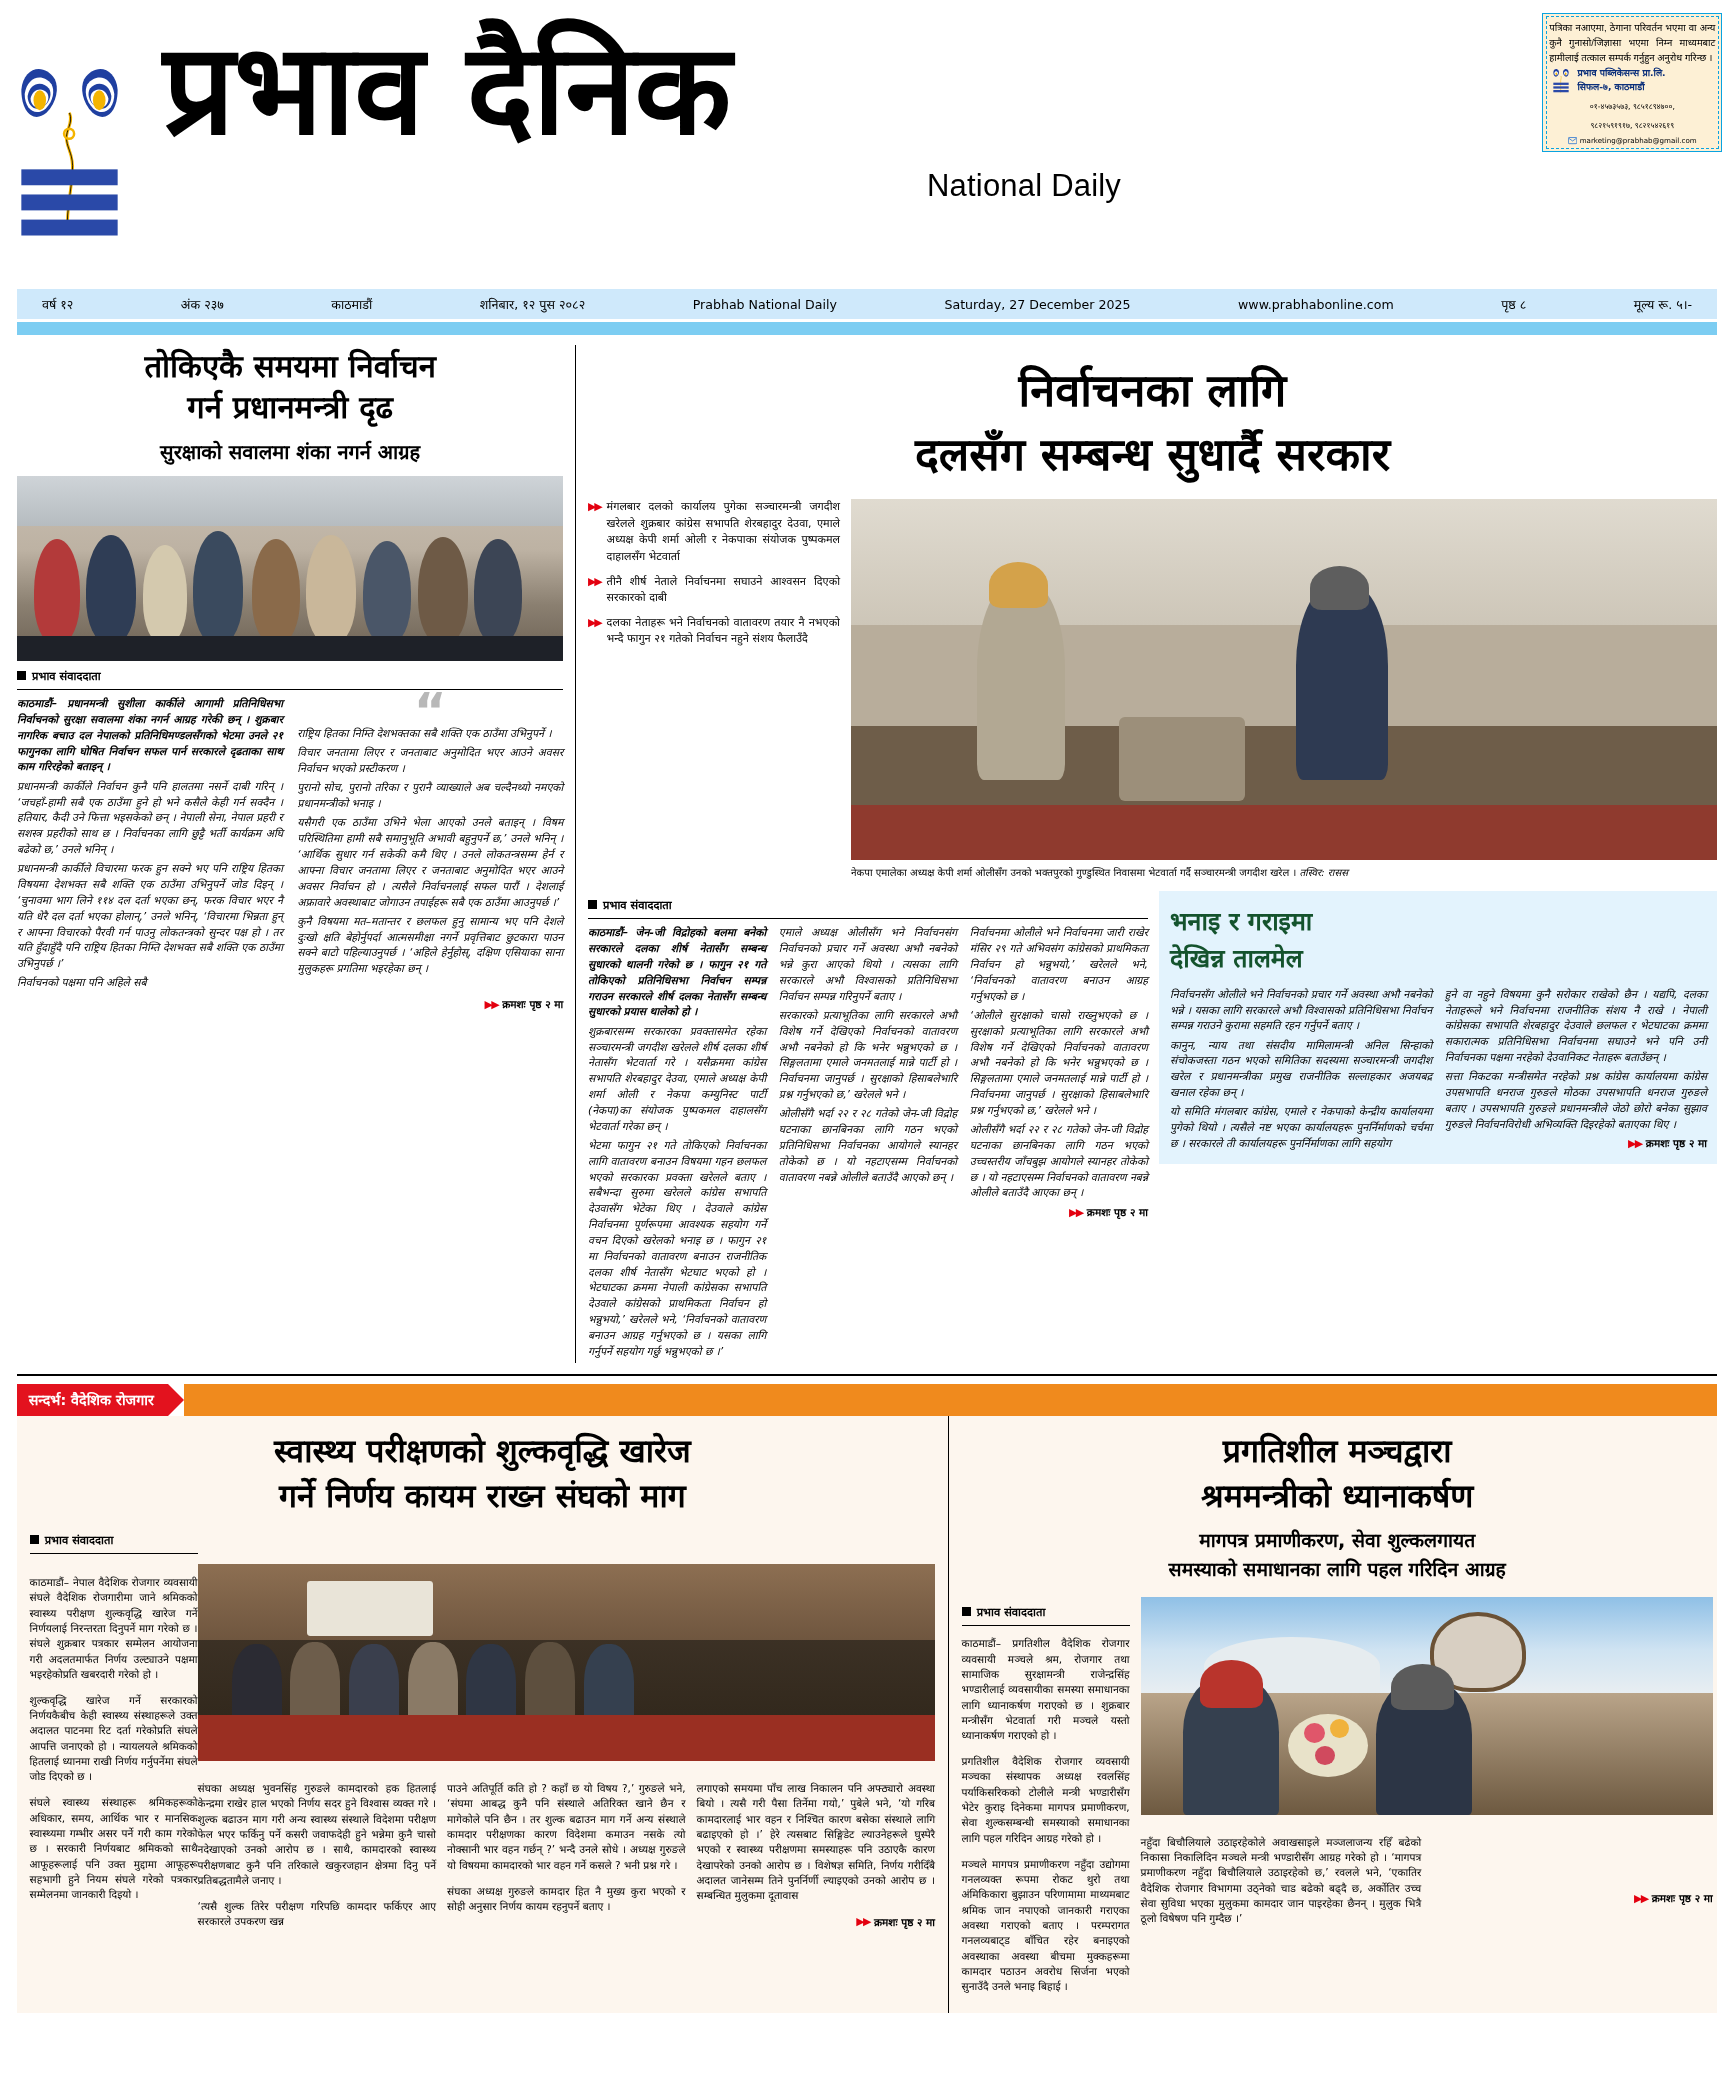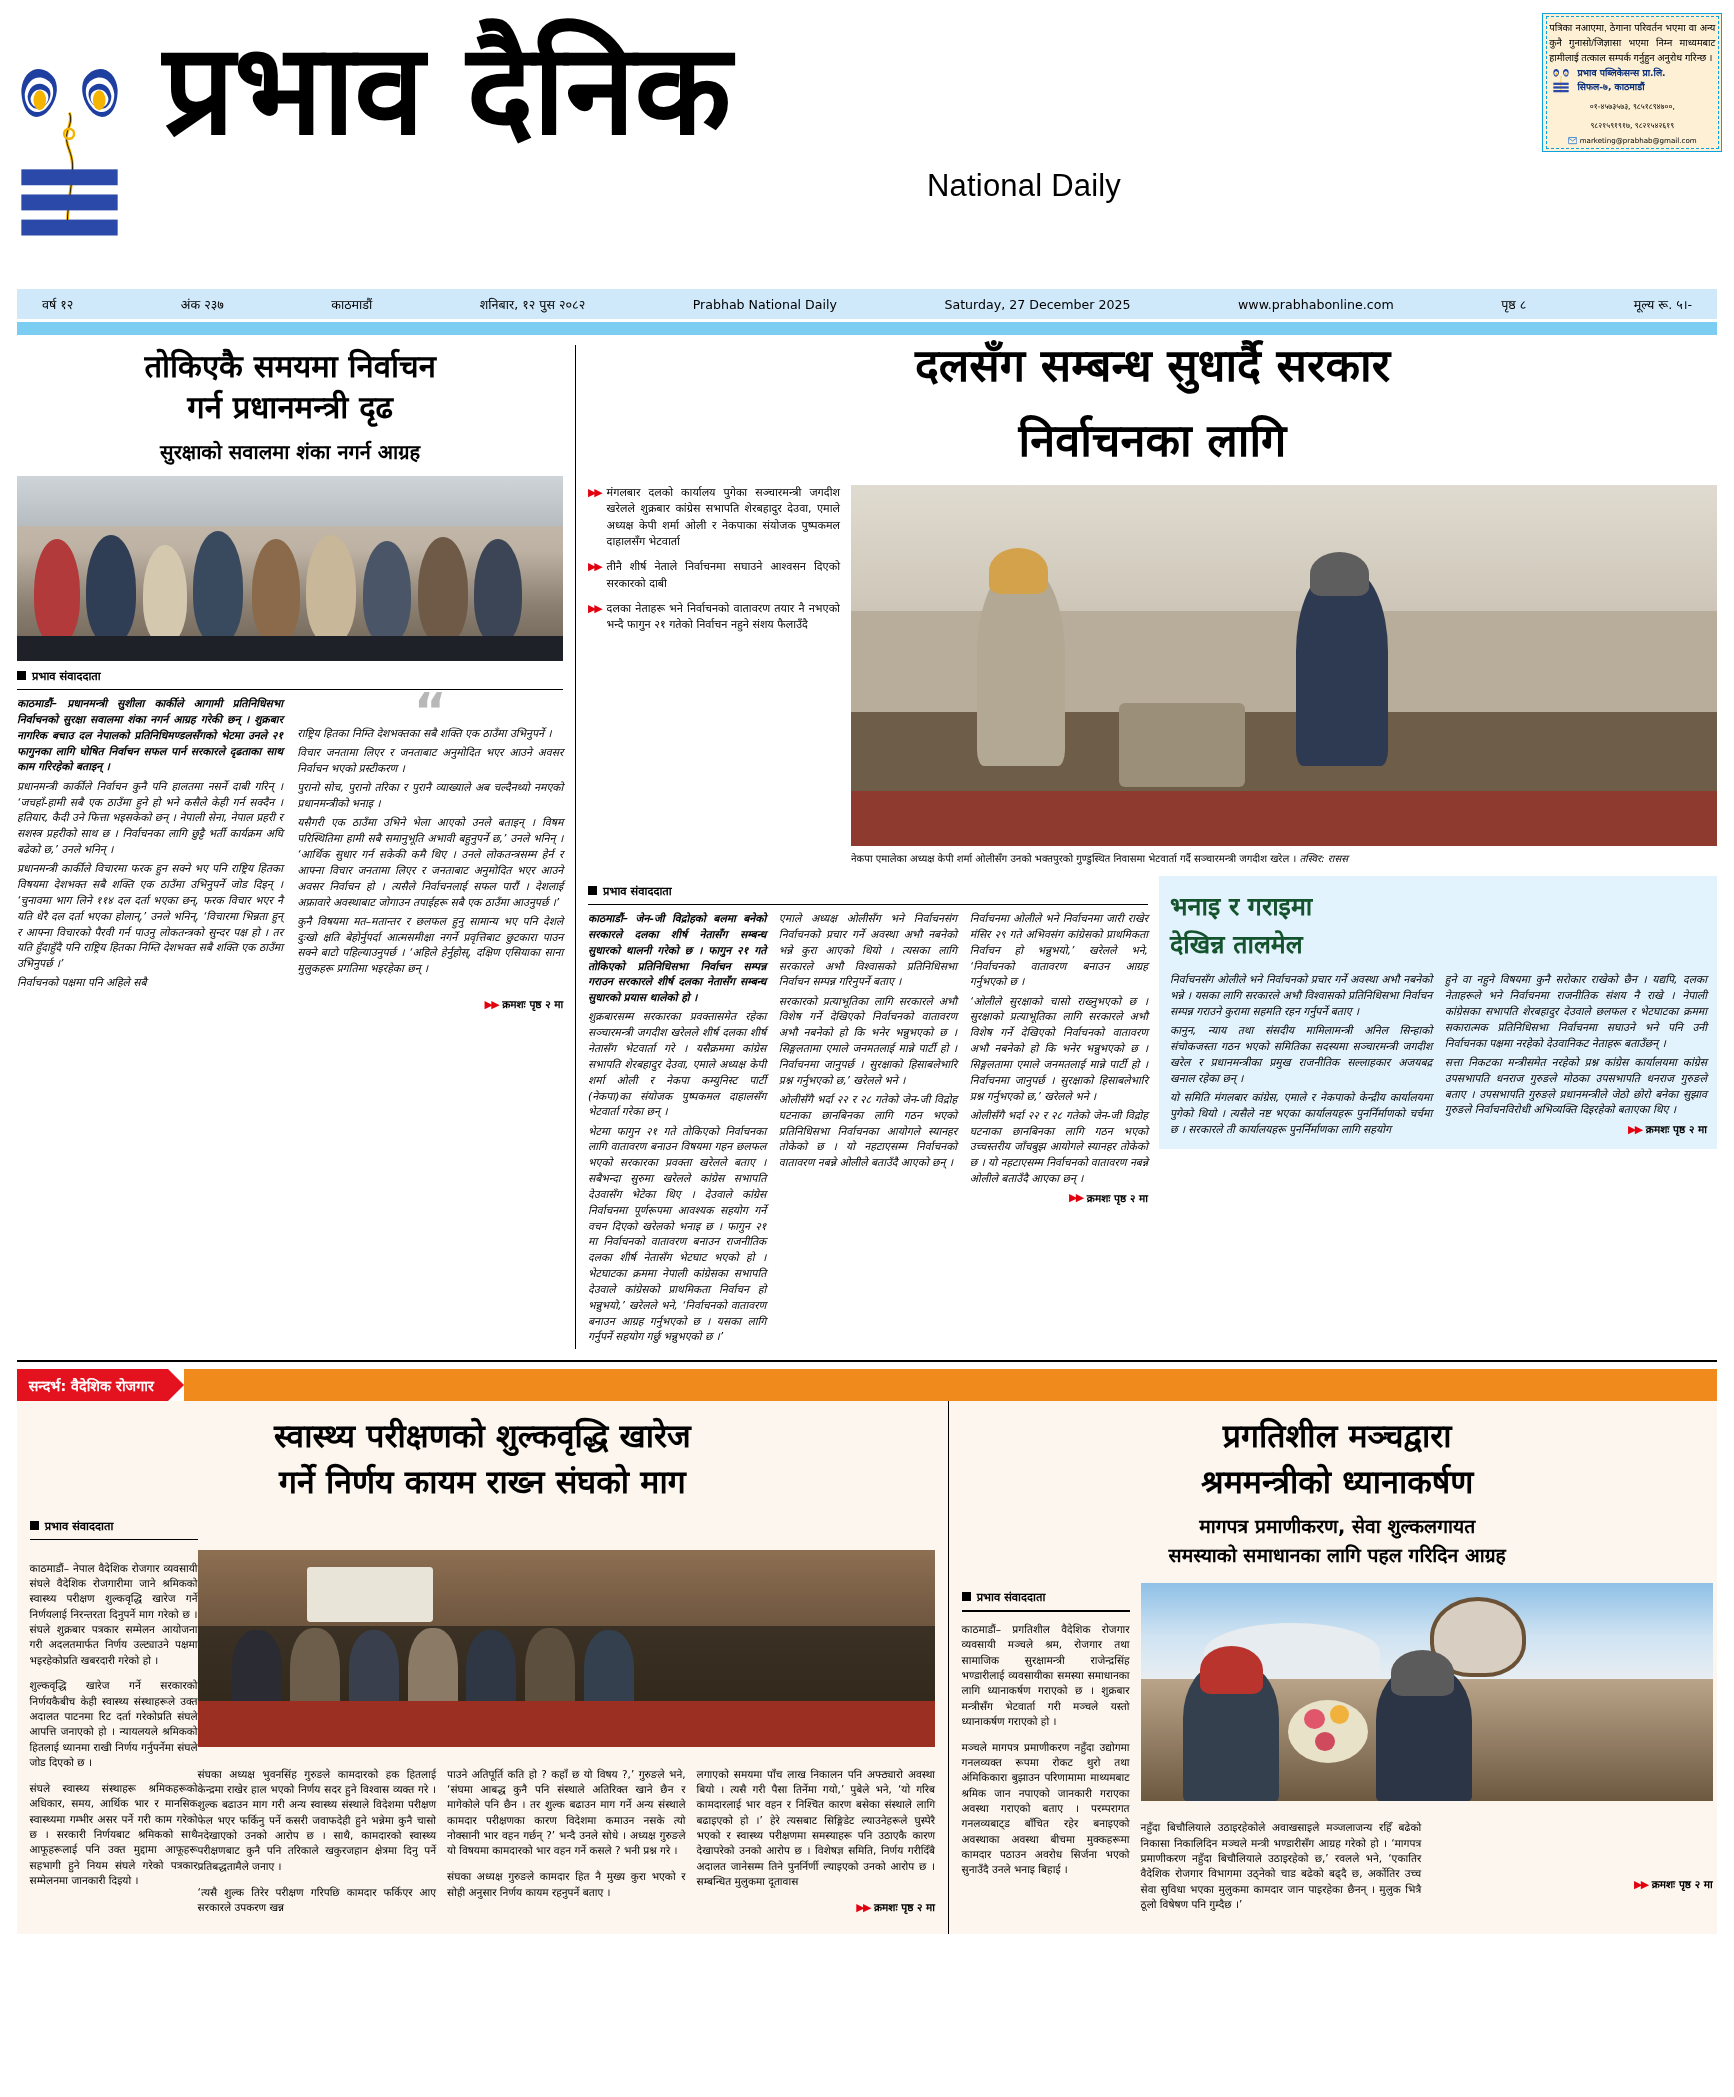--- a/index.html
+++ b/index.html
@@ -309,22 +309,22 @@
 
         <div class="contin">
           <span class="arrow2">▶▶</span>
           <span>क्रमशः पृष्ठ २ मा</span>
         </div>
       </div>
 
       <div class="vrule"></div>
 
       <div class="col-main">
+        <div class="hl-main">निर्वाचनका लागि</div>
         <div class="hl-main" style="margin-top:-8.4px;">दलसँग सम्बन्ध सुधार्दै सरकार</div>
-        <div class="hl-main">निर्वाचनका लागि</div>
 
         <div class="mainrow">
           <ul class="mainbullets" style="margin:0;padding:0;">
             <li>
               <span class="ar">▶▶</span>
               <span class="tx">मंगलबार दलको कार्यालय पुगेका सञ्चारमन्त्री जगदीश खरेलले शुक्रबार कांग्रेस सभापति शेरबहादुर देउवा, एमाले अध्यक्ष केपी शर्मा ओली र नेकपाका संयोजक पुष्पकमल दाहालसँग भेटवार्ता</span>
             </li>
             <li>
               <span class="ar">▶▶</span>
               <span class="tx">तीनै शीर्ष नेताले निर्वाचनमा सघाउने आश्वसन दिएको सरकारको दाबी</span>
@@ -487,20 +487,21 @@
 
         <div style="display:flex;gap:11px;margin-top:14.3px;align-items:flex-start;">
           <div style="flex:0 0 168px;">
             <div class="byline">
               <span class="sq"></span>
               <span class="bl">प्रभाव संवाददाता</span>
             </div>
             <div class="rule-thin"></div>
             <div class="botcol">
               <p class="lead">काठमाडौं– प्रगतिशील वैदेशिक रोजगार व्यवसायी मञ्चले श्रम, रोजगार तथा सामाजिक सुरक्षामन्त्री राजेन्द्रसिंह भण्डारीलाई व्यवसायीका समस्या समाधानका लागि ध्यानाकर्षण गराएको छ । शुक्रबार मन्त्रीसँग भेटवार्ता गरी मञ्चले यस्तो ध्यानाकर्षण गराएको हो ।</p>
+              <p>प्रगतिशील वैदेशिक रोजगार व्यवसायी मञ्चका संस्थापक अध्यक्ष रवलसिंह पर्याकिसरिकको टोलीले मन्त्री भण्डारीसँग भेटेर कुराइ दिनेकमा मागपत्र प्रमाणीकरण, सेवा शुल्कसम्बन्धी समस्याको समाधानका लागि पहल गरिदिन आग्रह गरेको हो ।</p>
               <p>मञ्चले मागपत्र प्रमाणीकरण नहुँदा उद्योगमा गनलव्यक्त रूपमा रोकट थुरो तथा अंमिकिकारा बुझाउन परिणामामा माथ्यमबाट श्रमिक जान नपाएको जानकारी गराएका अवस्था गराएको बताए । परम्परागत गनलव्यबाट्ड बाँचित रहेर बनाइएको अवस्थाका अवस्था बीचमा मुक्कहरूमा कामदार पठाउन अवरोध सिर्जना भएको सुनाउँदै उनले भनाइ बिहाई ।</p>
             </div>
           </div>
 
           <div style="flex:1 1 auto;">
             <div class="photo img-handshake" style="height:218px;">
               <div class="ph-figs">
                 <span class="ph-band" style="top:0;height:96px;background:linear-gradient(180deg,#8fc0e6 0%,#cfe3f2 55%,#e8eef2 100%);"></span>
                 <i style="left:63px;top:40px;width:176px;height:59px;background:#e6ecef;border-radius:60% 60% 0 0;"></i>
                 <i style="left:289px;top:14.7px;width:96px;height:80px;background:#d8cfc2;border:4.2px solid #6b5236;"></i>

